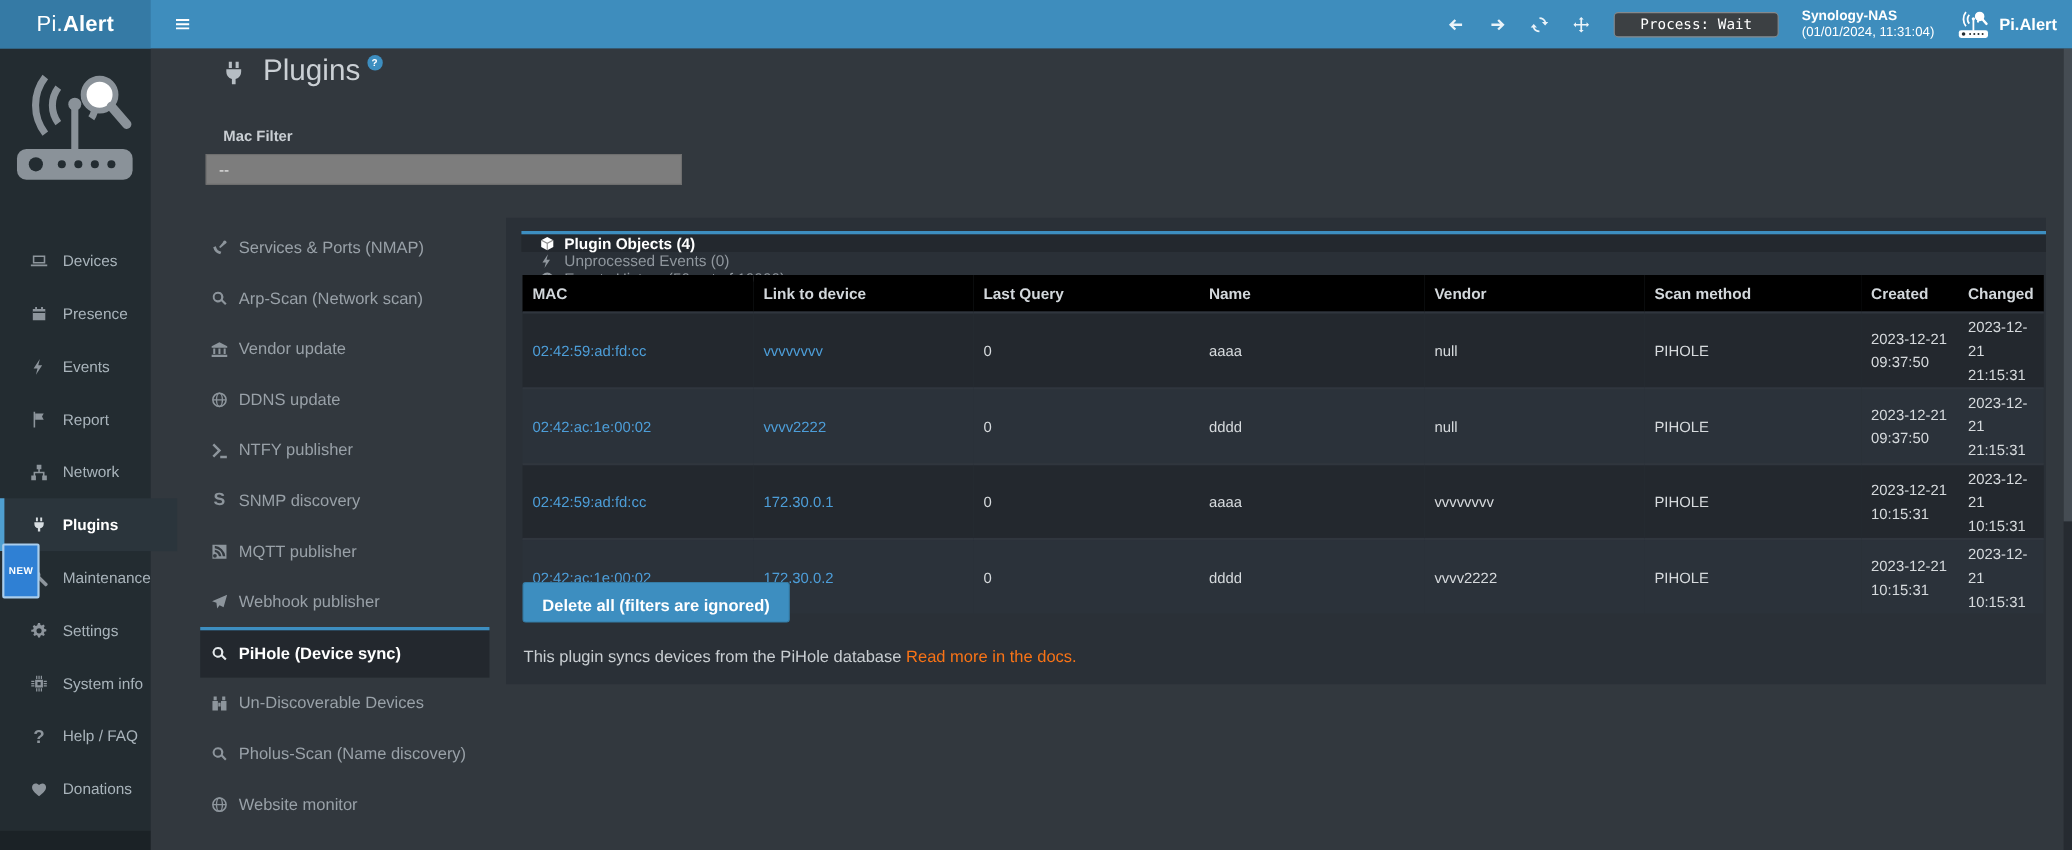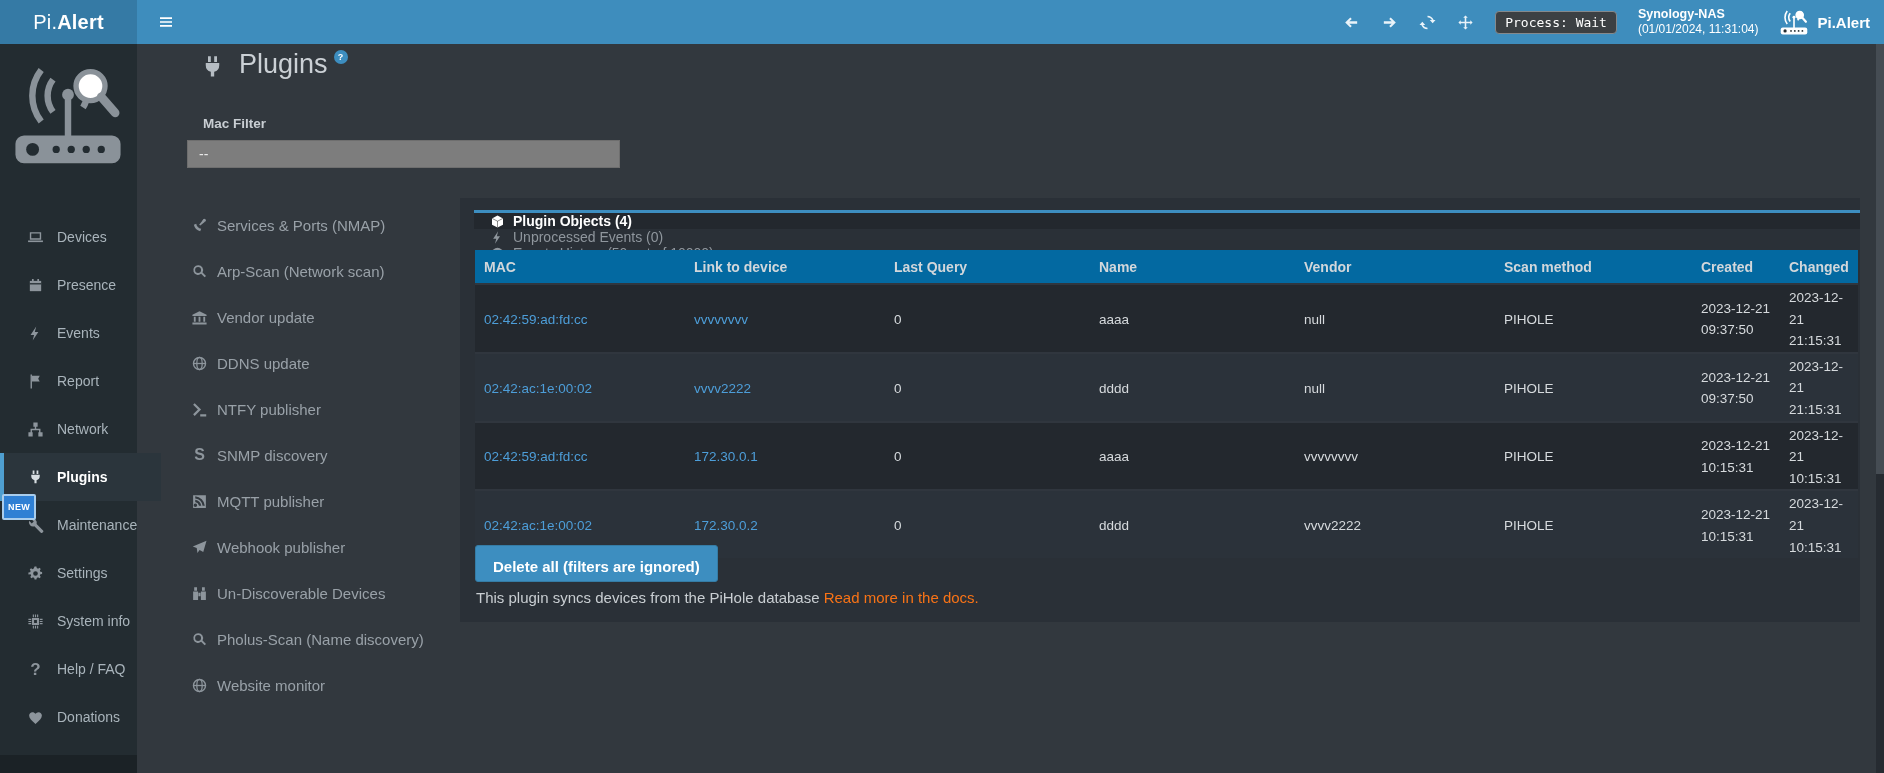--- a/index.html
+++ b/index.html
@@ -18,41 +18,41 @@
   .top-header { position:absolute; left:0; top:0; width:1884px; height:44px; background:#3e8dbd; z-index:5; }
   .brand-left { position:absolute; left:0; top:0; width:137px; height:44px; background:#357aa5;
     color:#fff; font-size:20px; line-height:44px; text-align:center; letter-spacing:.2px; }
   .brand-left b { font-weight:700; }
   .hamburger { position:absolute; left:148px; top:0; width:36px; height:44px; display:flex; align-items:center;
     justify-content:center; color:#fff; cursor:pointer; }
   .hamburger .icon { width:16px; height:16px; }
   .hdr-right { position:absolute; right:14px; top:0; height:44px; display:flex; align-items:center; gap:21px; }
   .hdr-btn { width:17px; height:17px; color:#eaf3f9; cursor:pointer; }
   .proc-badge { background:#3c4043; border:1px solid #85898c; border-radius:4px; color:#fff;
-    font-family:"DejaVu Sans Mono", monospace; font-size:13px; padding:3px 9px; white-space:nowrap; }
+    font-family:"DejaVu Sans Mono", monospace; font-size:13px; padding:3px 23px; white-space:nowrap; }
   .host-block { color:#fff; line-height:1.25; }
   .host-name { font-size:12.5px; font-weight:700; }
   .host-time { font-size:12px; }
   .brand-right { display:flex; align-items:center; gap:8px; color:#fff; }
   .brand-right .icon { width:30px; height:26px; }
   .brand-right .txt { font-size:15px; font-weight:700; }
 
   
   .sidebar { position:absolute; left:0; top:44px; width:137px; height:711px; background:#232c31; z-index:4; }
   .sidebar-bottom { position:absolute; left:0; top:755px; width:137px; height:18px; background:#1b2226; z-index:4; }
   .side-logo { position:absolute; left:9px; top:11px; width:118px; height:118px; color:#8a9299; }
   .sb-menu { position:absolute; left:0; top:169px; width:161px; }
   .sb-item { height:48px; display:flex; align-items:center; padding-left:27px; gap:13px;
     color:#a9b4bb; font-size:14px; position:relative; cursor:pointer; }
   .sb-item .icon { width:17px; height:17px; color:#8d959c; }
   .sb-item .icon .glyph { font-size:17px; }
   .sb-item.active { background:#2b353c; color:#fff; box-shadow:inset 4px 0 0 #4f9fd0; font-weight:700; }
   .sb-item.active .icon { color:#d7dde1; }
   .new-badge { position:absolute; left:2px; top:-7px; background:#2f80d4; color:#fff; font-size:9px;
-    font-weight:700; padding:6px 4px; border:2px solid #a9cdec; border-radius:2px; letter-spacing:.4px; }
+    font-weight:700; padding:18px 4px; border:2px solid #a9cdec; border-radius:2px; letter-spacing:.4px; }
 
   
   .page-title { position:absolute; left:199px; top:49px; display:flex; align-items:flex-start; gap:13px; color:#cbd0d5; }
   .page-title .plug { width:27px; height:31px; margin-top:3px; color:#b6bdc3; }
   .title-text { font-size:27px; font-weight:400; }
   .title-badge { width:14px; height:14px; border-radius:50%; background:#3d8ec0; color:#fff; font-size:9px;
     font-weight:700; display:flex; align-items:center; justify-content:center; margin:1px 0 0 -7px; cursor:pointer; }
   .filter-label { position:absolute; left:203px; top:116px; font-size:13.5px; font-weight:700; color:#c9ced3; }
   .filter-input { position:absolute; left:187px; top:140px; width:433px; height:28px; background:#7d7d7d;
     border:1px solid #6e6e6e; color:#e9e9e9; font-size:14px; padding:0 11px; font-family:"Liberation Sans",sans-serif; }
@@ -69,32 +69,32 @@
   
   .panel { position:absolute; left:460px; top:198px; width:1400px; height:424px; background:#2a3037; }
   .tabs { position:absolute; left:0; top:0; width:100%; height:52px; padding:12px 0 0 14px; display:flex;flex-direction:column; }
   .tab { height:40px; display:flex; align-items:center; gap:8px; padding:0 16px;
     color:#8f969d; font-size:14px; cursor:pointer; }
   .tab .icon { width:15px; height:15px; }
   .tab.active { background:#23282e; border-top:3px solid #3d8ec0; color:#fff; font-weight:700; }
 
   .table-wrap { position:absolute; left:15px; top:52px; width:1383px; }
   table { width:100%; border-collapse:collapse; table-layout:fixed; }
-  thead th { background:#0369a1; height:34px; text-align:left; padding:0 4px 0 9px;
+  thead th { background:#000000; height:34px; text-align:left; padding:0 4px 0 9px;
     font-size:14px; color:#d2d7db; font-weight:700; }
   tbody td { height:52px; padding:2px 4px 0 9px; font-size:13.5px; color:#d6dadd; vertical-align:middle; }
   tbody tr { border-top:2px solid #30363e; }
   tbody tr:nth-child(odd)  { background:#23282e; }
   tbody tr:nth-child(even) { background:#2b323a; }
   a.cell-link { color:#4d9ed9; text-decoration:none; cursor:pointer; }
   td.two-line div { line-height:1.6; }
 
   .delete-btn { position:absolute; left:15px; top:331px; height:37px; padding:12px 17px;
     background:#3d8ec0; border:1px solid #357ca5; border-radius:3px; color:#fff; font-size:15px;
-    font-weight:700; font-family:"Liberation Sans",sans-serif; cursor:pointer;margin-top:16px; }
+    font-weight:700; font-family:"Liberation Sans",sans-serif; cursor:pointer; }
   .note { position:absolute; left:16px; top:391px; font-size:15px; color:#c9ced2; }
   .note a { color:#f97316; text-decoration:none; cursor:pointer; }
 
   
   .v-scrollbar { position:absolute; right:0; top:44px; width:8px; height:729px; background:#262b31; cursor:pointer; }
   .v-scrollbar .thumb { position:absolute; left:0; top:0; width:8px; height:430px; background:#454c53; }
 </style>
 </head>
 <body>
 
@@ -341,20 +341,28 @@
       </span>
       <span>MQTT publisher</span>
     </div>
     <div class="pn-item">
       <span class="icon">
         <svg viewBox="0 0 24 24" fill="currentColor" aria-hidden="true">
           <path d="M21.9 2.5 2.5 10.6l5.6 2.1 1 7.2 3-4.2 5.2 2.8z"></path>
         </svg>
       </span>
       <span>Webhook publisher</span>
+    </div>
+    <div class="pn-item active">
+      <span class="icon">
+        <svg viewBox="0 0 24 24" fill="currentColor" aria-hidden="true">
+          <path fill-rule="evenodd" d="M10 3.2a6.8 6.8 0 1 0 4.3 12.1l4.9 4.9 2-2-4.9-4.9A6.8 6.8 0 0 0 10 3.2zm0 2.6A4.2 4.2 0 1 1 5.8 10 4.2 4.2 0 0 1 10 5.8z"></path>
+        </svg>
+      </span>
+      <span>PiHole (Device sync)</span>
     </div>
     <div class="pn-item">
       <span class="icon">
         <svg viewBox="0 0 24 24" fill="currentColor" aria-hidden="true">
           <path d="M4.5 3h4v5h-4zM15.5 3h4v5h-4zM3 9h7v12H3zM14 9h7v12h-7zM10.5 11h3v5h-3z"></path>
         </svg>
       </span>
       <span>Un-Discoverable Devices</span>
     </div>
     <div class="pn-item">

